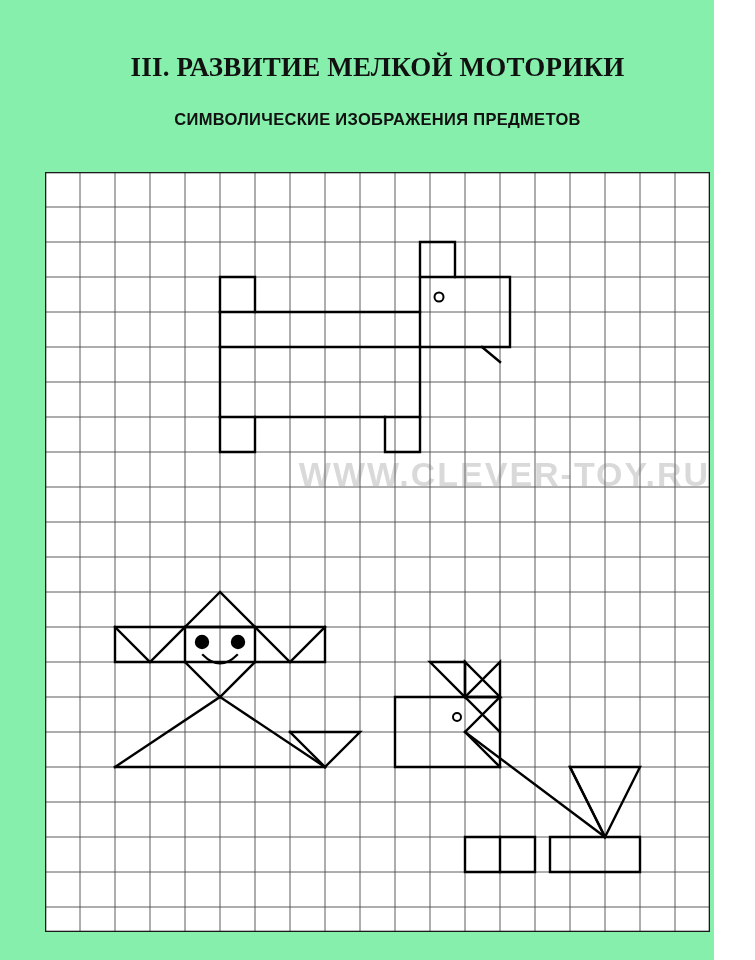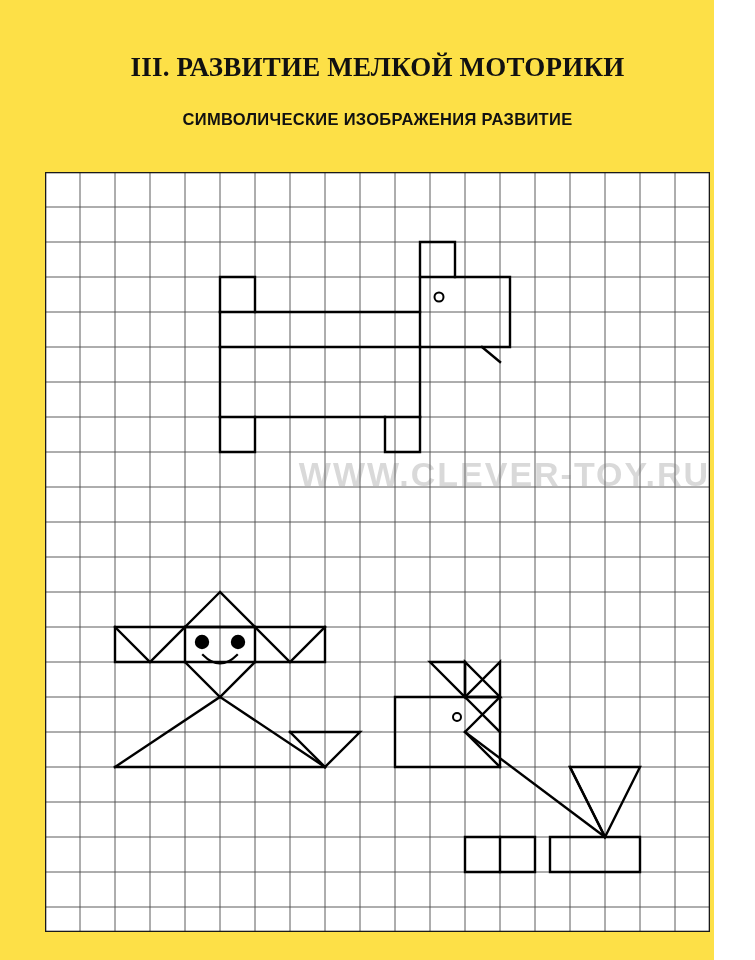--- a/index.html
+++ b/index.html
@@ -12,21 +12,21 @@
     height: 960px;
     font-family: "Liberation Sans", sans-serif;
     color: #000000;
     position: relative;
     overflow: hidden;
   }
   .page {
     width: 714px;
     height: 960px;
     position: relative;
-    background: #fde047;
+    background: #86efac;
   }
   .title {
     position: absolute;
     top: 52px;
     left: 0;
     width: 755px;
     text-align: center;
     font-family: "Liberation Serif", serif;
     font-weight: bold;
     font-size: 27px;
@@ -69,21 +69,21 @@
     pointer-events: none;
     white-space: nowrap;
   }
 </style>
 </head>
 <body>
 
 <div class="page">
 
   <div class="title">III. РАЗВИТИЕ МЕЛКОЙ МОТОРИКИ</div>
-  <div class="subtitle">СИМВОЛИЧЕСКИЕ ИЗОБРАЖЕНИЯ РАЗВИТИЕ</div>
+  <div class="subtitle">СИМВОЛИЧЕСКИЕ ИЗОБРАЖЕНИЯ ПРЕДМЕТОВ</div>
 
   <div class="grid-wrap">
     <svg width="665" height="760" viewBox="0 0 665 760" xmlns="http://www.w3.org/2000/svg">
 
       <g>
         <rect x="0" y="0" width="665" height="770" fill="#ffffff"></rect>
         <g stroke="#4a4a4a" stroke-width="0.9">
           <line x1="0" y1="0" x2="665" y2="0"></line>
           <line x1="0" y1="35" x2="665" y2="35"></line>
           <line x1="0" y1="70" x2="665" y2="70"></line>

